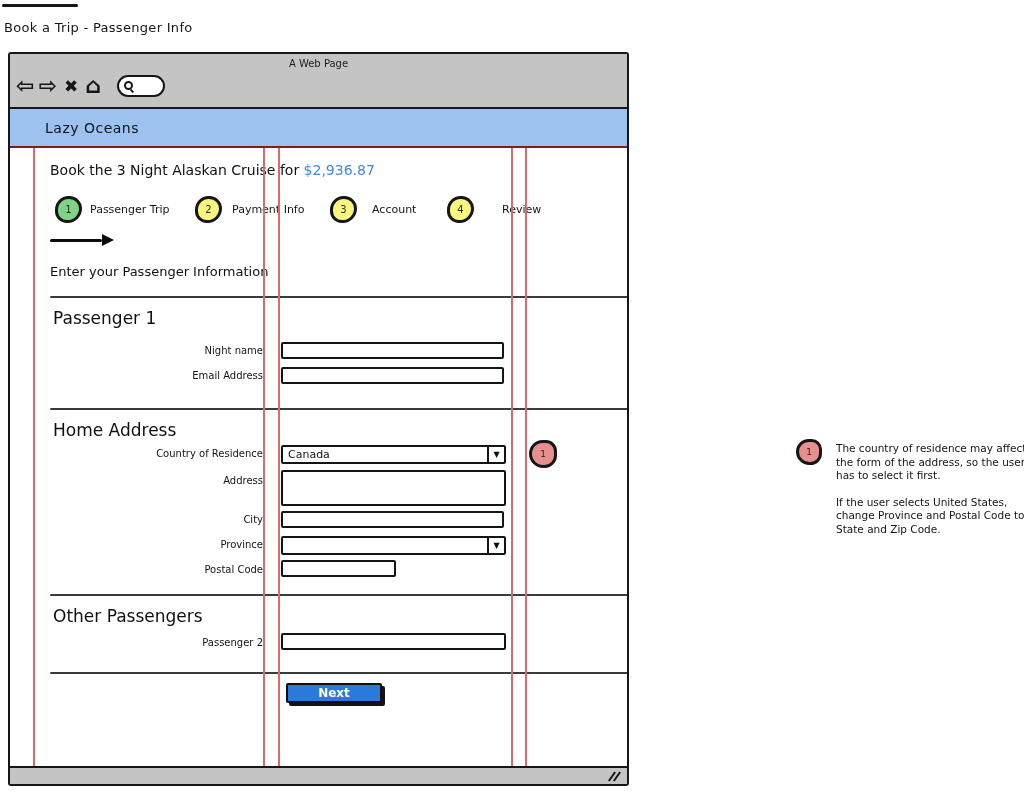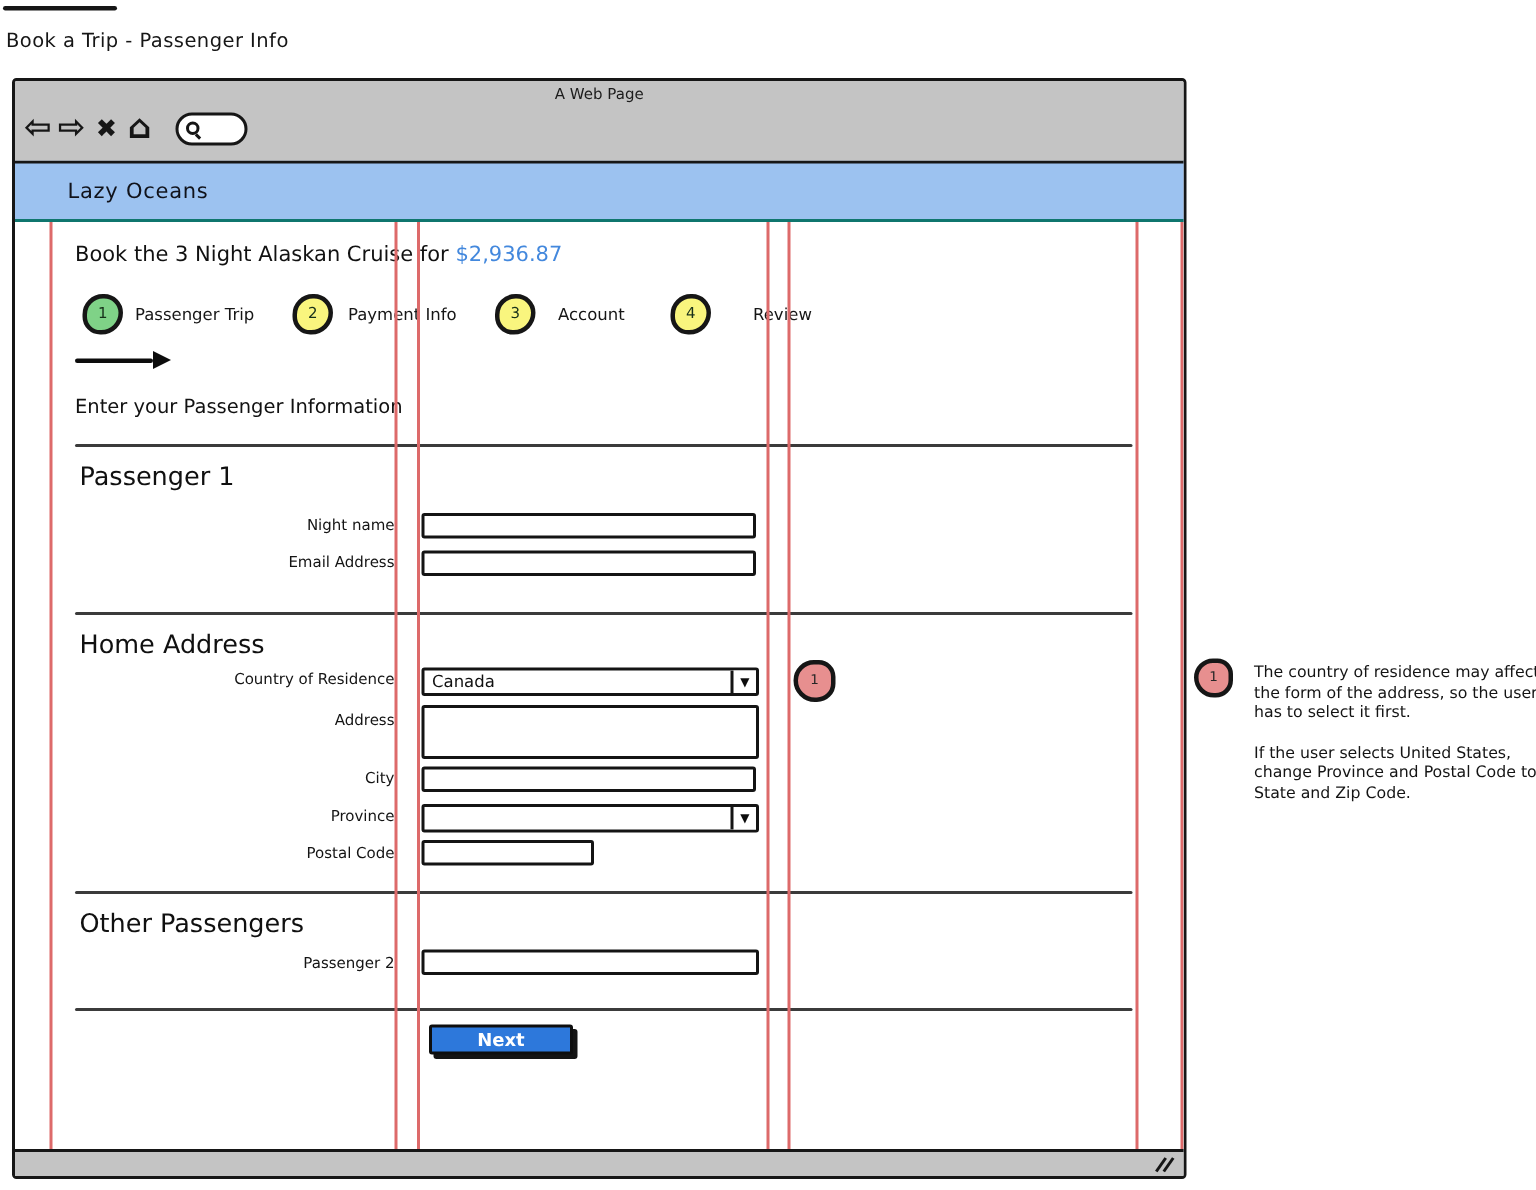--- a/index.html
+++ b/index.html
@@ -5,36 +5,36 @@
   * { box-sizing: border-box; margin: 0; padding: 0; }
   html,body { width:1024px; height:793px; background:#ffffff; overflow:hidden;
     font-family:"DejaVu Sans", sans-serif; color:#111; }
   .stage { position:relative; width:1024px; height:793px; }
 
   
   .doc-rule { position:absolute; left:2px; top:4px; width:76px; height:3px; background:#161616; border-radius:2px; }
   .doc-title { position:absolute; left:4px; top:20px; font-size:13px; letter-spacing:.3px; color:#161616; }
 
   
-  .bwindow { position:absolute; left:8px; top:52px; width:783px; height:734px;
+  .bwindow { position:absolute; left:8px; top:52px; width:621px; height:734px;
     border:2px solid #161616; border-radius:3px; background:#fff;
     display:flex; flex-direction:column; }
   .titlebar { height:53px; background:#c4c4c4; border-radius:1px 1px 0 0; position:relative; flex:0 0 auto; }
   .wintitle { position:absolute; top:4px; left:0; right:0; text-align:center; font-size:10px; color:#1c1c1c; }
   .navrow { position:absolute; left:6px; top:16px; right:6px; height:32px; display:flex; align-items:center; }
   .navicon { font-size:22px; line-height:26px; color:#161616; font-weight:bold; margin-right:4px; cursor:default; }
   .navicon.small { font-size:17px; margin:0 7px 0 3px; }
   .urlfield { height:16px; flex:1 1 auto; background:#fff; border:2px solid #161616; border-radius:4px;
     font-size:9.5px; padding:0 4px; font-family:"DejaVu Sans", sans-serif; color:#161616; outline:none; }
   .searchpill { width:48px; height:22px; margin-left:12px; background:#fff; border:2px solid #161616;
     border-radius:12px; position:relative; flex:0 0 auto; }
   .mag-circle { position:absolute; left:5px; top:4px; width:9px; height:9px; border:2px solid #161616; border-radius:50%; }
   .mag-tail { position:absolute; left:12px; top:12px; width:2px; height:4px; background:#161616; transform:rotate(-45deg); }
 
-  .banner { height:41px; border-top:2px solid #161616; border-bottom:2px solid #0f766e;
+  .banner { height:41px; border-top:2px solid #161616; border-bottom:2px solid #7f1d1d;
     display:flex; align-items:center; padding-left:35px; font-size:14px; letter-spacing:.5px; color:#10121a; flex:0 0 auto; }
 
   .content { position:relative; flex:1 1 auto; background:#fff; overflow:hidden; }
 
   .bottombar { height:18px; background:#c4c4c4; border-top:2px solid #161616; position:relative; flex:0 0 auto; }
   .resize { position:absolute; right:6px; top:3px; width:14px; height:11px; cursor:nwse-resize; }
   .resize i { position:absolute; top:0; width:2px; height:11px; background:#161616; transform:rotate(35deg); }
   .resize i:first-child { left:4px; } .resize i:last-child { left:9px; }
 
   

